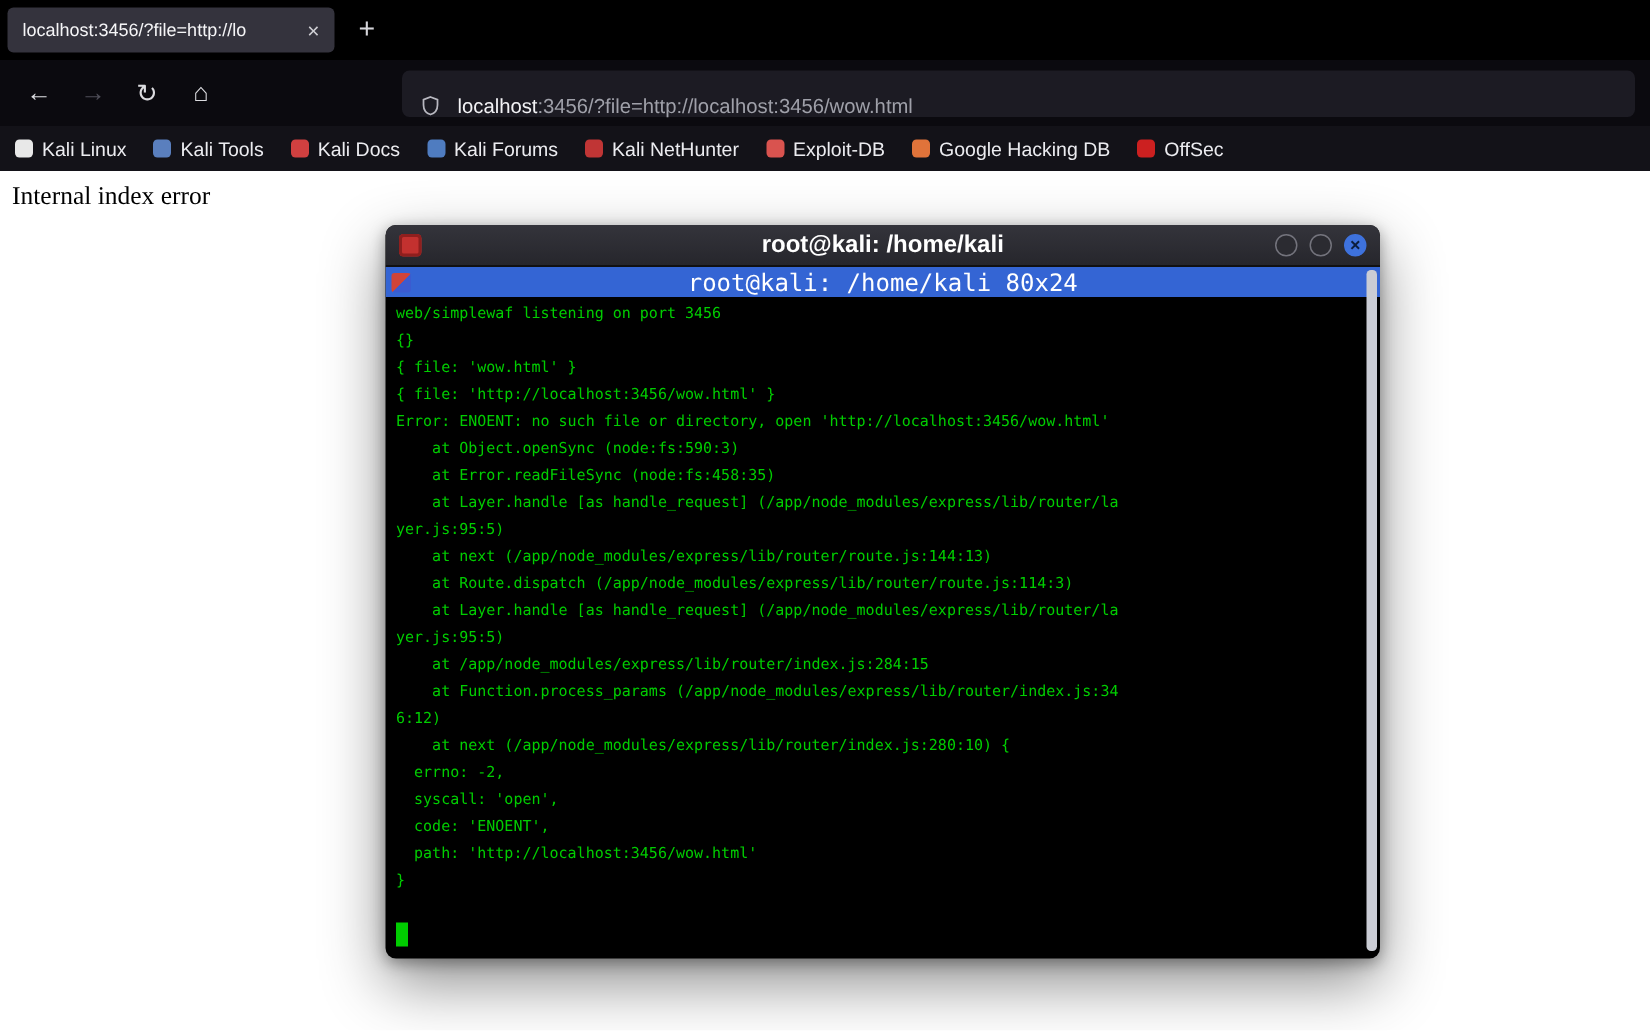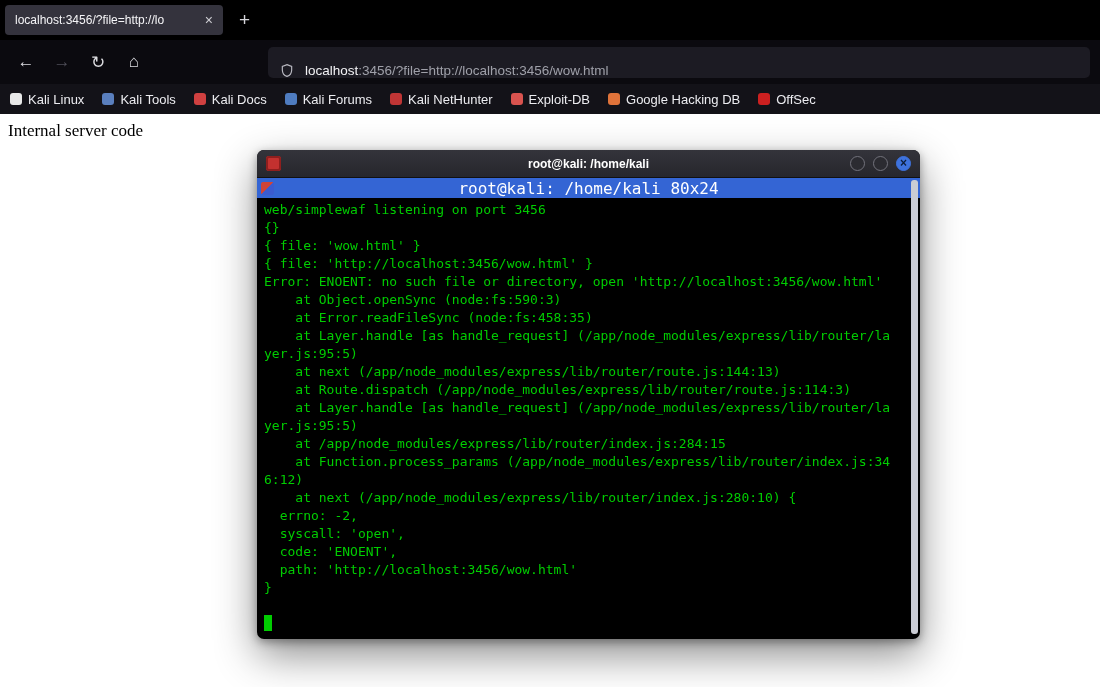--- a/index.html
+++ b/index.html
@@ -64,21 +64,21 @@
     height:28px; background:linear-gradient(#34343b,#26262c);
     display:flex; align-items:center; padding:0 9px; position:relative;
     border-bottom:1px solid #111;
   }
   .term-app-icon {
     width:15px; height:15px; border-radius:3px; background:#c3312f;
     box-shadow:inset 0 0 0 2px #8f1f1e; z-index:1;
   }
   .term-title {
     position:absolute; left:0; right:0; text-align:center; color:#ffffff;
-    font-size:12px; font-weight:bold;
+    font-size:16px; font-weight:bold;
   }
   .winbtns { margin-left:auto; display:flex; gap:8px; z-index:1; }
   .winbtn {
     width:15px; height:15px; border-radius:50%; background:#2b2b31;
     border:1px solid #73737c;
   }
   .winbtn.close {
     background:#3e72dd; border-color:#3e72dd; color:#0c1e3c;
     font-size:12px; line-height:13px; text-align:center; font-weight:bold;
   }
@@ -94,21 +94,21 @@
   }
   .strip-title {
     position:absolute; left:0; right:0; text-align:center; color:#fff;
     font-size:16px; font-family:"DejaVu Sans Mono",monospace;
   }
 
   .term-body {
     position:absolute; left:0; right:12px; top:48px; bottom:0;
     padding:3px 0 0 7px; overflow:hidden;
     font-family:"DejaVu Sans Mono","Liberation Mono",monospace;
-    font-size:13px; line-height:18px; color:var(--term-fg,#00cd00);
+    font-size:10px; line-height:18px; color:var(--term-fg,#00cd00);
   }
   .term-line { white-space:pre; height:18px; }
   .term-cursor {
     position:absolute; left:7px; top:465px; width:8px; height:16px;
     background:var(--term-fg,#00cd00);
   }
   .term-scrollbar {
     position:absolute; right:2px; top:30px; bottom:5px; width:7px;
     background:#caccd4; border-radius:3px;
   }
@@ -179,21 +179,21 @@
         <span class="bm-label">Google Hacking DB</span>
       </span>
 
       <span class="bookmark">
         <span class="bm-icon" style="background: rgb(204, 32, 32);"></span>
         <span class="bm-label">OffSec</span>
       </span>
     </div>
 
   <div class="page">
-    <div class="page-text">Internal server code</div>
+    <div class="page-text">Internal index error</div>
   </div>
 
   <div class="term-window">
     <div class="term-titlebar">
       <span class="term-app-icon"></span>
       <span class="term-title">root@kali: /home/kali</span>
       <span class="winbtns">
         <span class="winbtn"></span>
         <span class="winbtn"></span>
         <span class="winbtn close">×</span>

